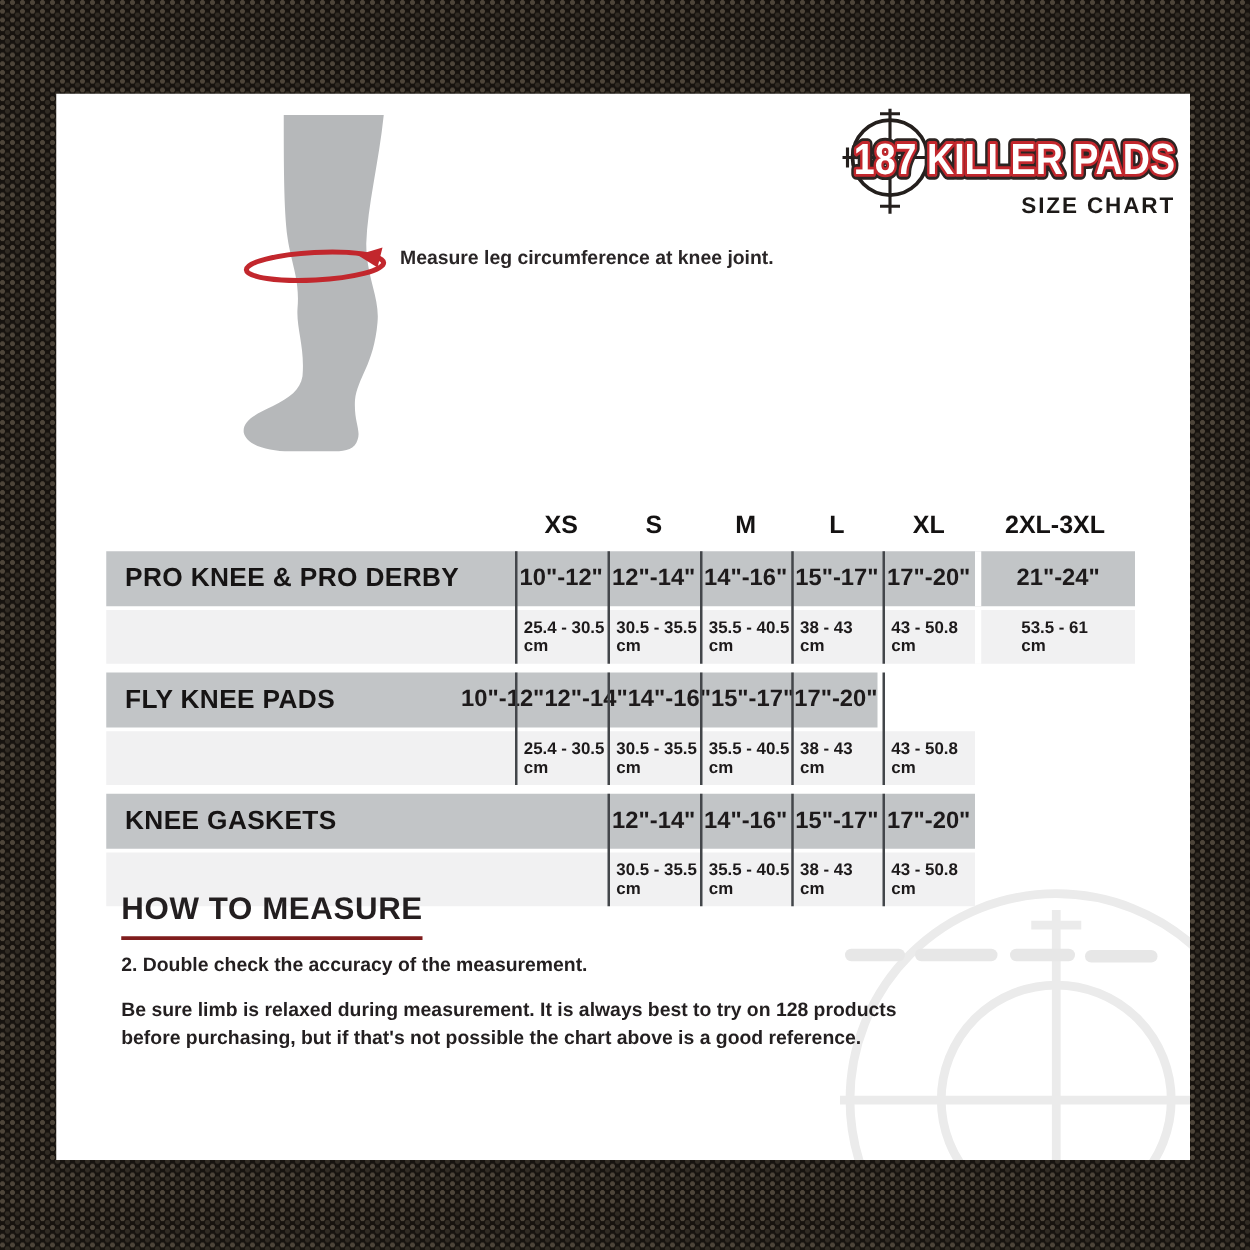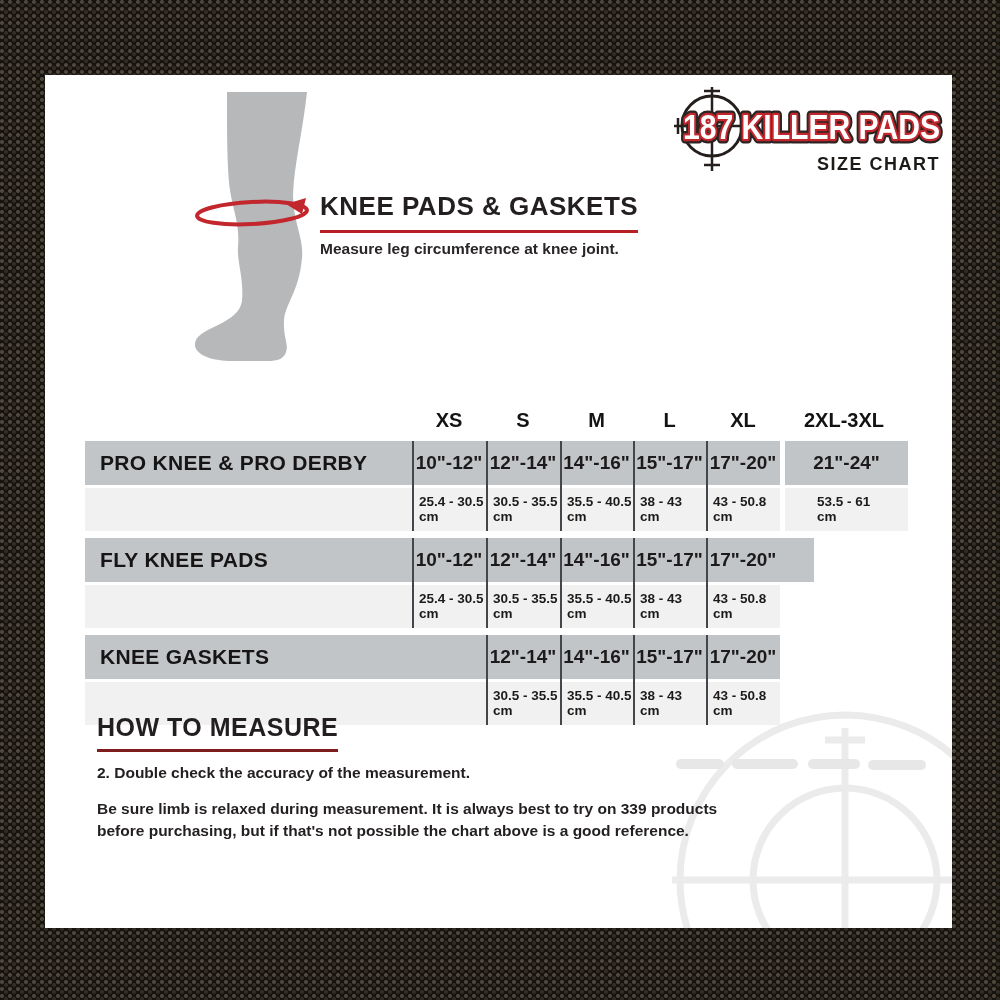--- a/index.html
+++ b/index.html
@@ -109,21 +109,20 @@
         C244,278 237,263 238,247
         C240,224 233,211 230,190
         C227,168 227,130 227,92 Z"></path>
       <g>
         <ellipse cx="252" cy="213" rx="55" ry="11" fill="none" stroke="#c2272d" stroke-width="4" transform="rotate(-3 252 213)"></ellipse>
         <polygon points="286,204 306,198 302,214" fill="#c2272d"></polygon>
       </g>
     </svg>
 
     <div class="titleblock">
-      <div class="title">KNEE PADS &amp; GASKETS</div>
       <div class="subtitle">Measure leg circumference at knee joint.</div>
     </div>
 
     <div class="table">
 
       <div class="sizesrow">
         <div class="w-label"></div>
         <div class="sz w-xs">XS</div>
         <div class="sz w-s">S</div>
         <div class="sz w-m">M</div>
@@ -160,21 +159,21 @@
 cm</div>
         </div>
         <div class="vline" style="left:327px"></div>
         <div class="vline" style="left:401px"></div>
         <div class="vline" style="left:475px"></div>
         <div class="vline" style="left:548px"></div>
         <div class="vline" style="left:621px"></div>
       </div>
 
       <div class="block gap">
-        <div class="grow" style="width:729px">
+        <div class="grow" style="width:617px">
           <div class="cell label w-label">FLY KNEE PADS</div>
           <div class="cell in w-xs">10"-12"</div>
           <div class="cell in w-s">12"-14"</div>
           <div class="cell in w-m">14"-16"</div>
           <div class="cell in w-l">15"-17"</div>
           <div class="cell in w-xl">17"-20"</div>
         </div>
         <div class="lrow" style="width:695px">
           <div class="w-label"></div>
           <div class="cell cm w-xs">25.4 - 30.5
@@ -221,17 +220,17 @@
         <div class="vline" style="left:548px"></div>
         <div class="vline" style="left:621px"></div>
       </div>
     </div>
 
     <div class="howto">
       <h2>HOW TO MEASURE</h2>
       <div class="steps">
         <div class="step">2. Double check the accuracy of the measurement.</div>
       </div>
-      <div class="note">Be sure limb is relaxed during measurement. It is always best to try on 339 products before purchasing, but if that's not possible the chart above is a good reference.</div>
+      <div class="note">Be sure limb is relaxed during measurement. It is always best to try on 128 products before purchasing, but if that's not possible the chart above is a good reference.</div>
     </div>
 
   </div>
 </div>
 
 </body></html>

